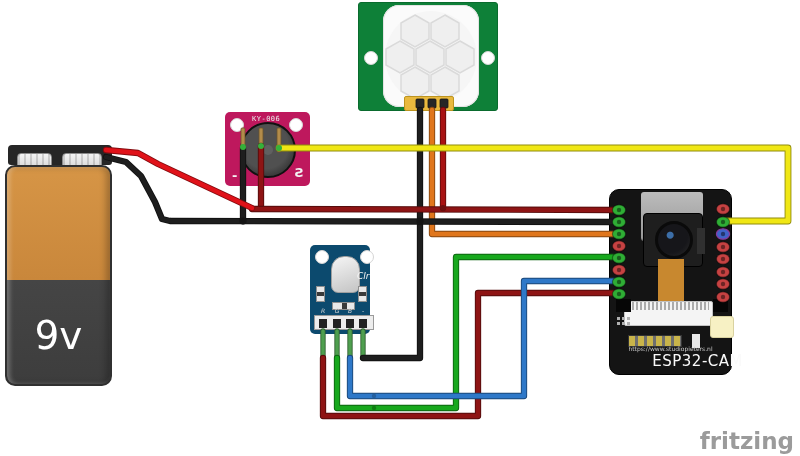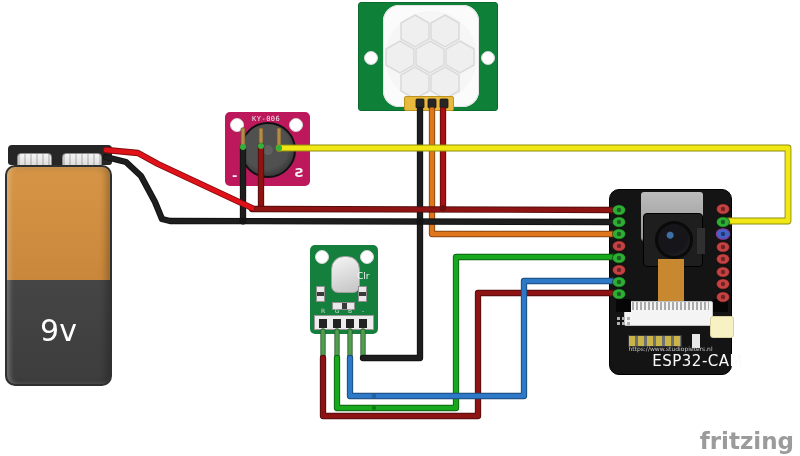--- a/index.html
+++ b/index.html
@@ -9,38 +9,38 @@
   
   .battery{left:5px;top:144px;width:110px;height:243px;}
   .bat-cap{left:3px;top:1px;width:104px;height:20px;background:#262626;border-radius:4px 4px 3px 3px;}
   .bat-term{top:9px;height:21px;background:linear-gradient(#f4f4f4,#c9c9c9);
             background-image:repeating-linear-gradient(90deg,rgba(0,0,0,.14) 0 2px,transparent 2px 6px),linear-gradient(#f4f4f4,#c9c9c9);
             border:1px solid #8a8a8a;border-radius:4px;}
   .t1{left:12px;width:33px;} .t2{left:57px;width:38px;}
   .bat-body{left:0;top:21px;width:103px;height:217px;border:2px solid #303030;border-radius:10px;
             background:linear-gradient(180deg,#d69546 0%,#c9873b 52%,#454545 52%,#3d3d3d 100%);
             box-shadow:inset 3px 0 4px rgba(255,255,255,.25), inset -4px 0 6px rgba(0,0,0,.25);}
-  .bat-label{left:0;top:146px;width:100%;text-align:center;color:#ffffff;font-size:30px;}
+  .bat-label{left:0;top:146px;width:100%;text-align:center;color:#ffffff;font-size:39px;}
   
   .buzzer{left:225px;top:68px;width:85px;height:74px;background:#be185d;border-radius:5px;margin-top:44px;}
   .hole{width:14px;height:14px;border-radius:50%;background:#fff;border:1px solid #d5d5d5;box-sizing:border-box;}
   .bz-h1{left:5px;top:6px;} .bz-h2{left:64px;top:6px;}
   .bz-label{left:27px;top:3px;font-family:"DejaVu Sans Mono",monospace;font-size:7px;color:#e9e9e9;letter-spacing:.5px;}
   .bz-disc{left:15px;top:10px;width:52px;height:52px;border-radius:50%;border:2px solid #111;
            background:radial-gradient(circle at 45% 42%,#505050 0 55%,#3c3c3c 72%,#2e2e2e 100%);}
   .bz-disc::after{content:"";position:absolute;left:21px;top:21px;width:10px;height:10px;border-radius:50%;background:#606060;}
   .bz-minus{left:7px;top:56px;color:#f2f2f2;font-size:13px;font-weight:bold;}
   .bz-s{right:7px;top:53px;color:#f2f2f2;font-size:13px;font-weight:bold;transform:scaleX(-1);}
   
   .pir{left:358px;top:2px;width:140px;height:109px;background:#0e8038;border:1px solid #0a6b2e;border-radius:3px;box-sizing:border-box;}
   .pir-h1{left:5px;top:48px;} .pir-h2{left:122px;top:48px;}
   .pir-lens{left:24px;top:2px;width:96px;height:102px;background:#fbfbfb;border-radius:16px;box-shadow:0 0 0 1px #e3e3e3 inset;}
   .pir-conn{left:45px;top:93px;width:50px;height:15px;background:#e9b93e;border:1px solid #bd941f;border-radius:2px;box-sizing:border-box;}
   
-  .rgb{left:310px;top:245px;width:68px;height:89px;background:#15803d;border-radius:5px;}
+  .rgb{left:310px;top:245px;width:60px;height:89px;background:#0c4a6e;border-radius:5px;font-style:italic;}
   .rgb-h1{left:5px;top:5px;} .rgb-h2{left:50px;top:5px;}
   .rgb-led{left:21px;top:11px;width:27px;height:35px;border:1px solid #9f9f9f;border-radius:13px 13px 7px 7px;
            background:linear-gradient(160deg,#f5f5f5,#c4c4c4);}
   .rgb-clr{left:47px;top:26px;color:#f5f5f5;font-size:9px;}
   .res{background:#e9e9e9;border:1px solid #8f8f8f;box-sizing:border-box;}
   .res-v{width:9px;height:16px;} .res-v::after{content:"";position:absolute;left:0;top:5px;width:100%;height:4px;background:#3a3a3a;}
   .res-l{left:6px;top:41px;} .res-r{left:48px;top:41px;}
   .res-b{left:22px;top:57px;width:23px;height:8px;}
   .res-b::after{content:"";position:absolute;left:9px;top:0;width:5px;height:100%;background:#3a3a3a;}
   .rgb-plabel{top:62px;width:8px;text-align:center;color:#d8d8d8;font-size:6px;}

